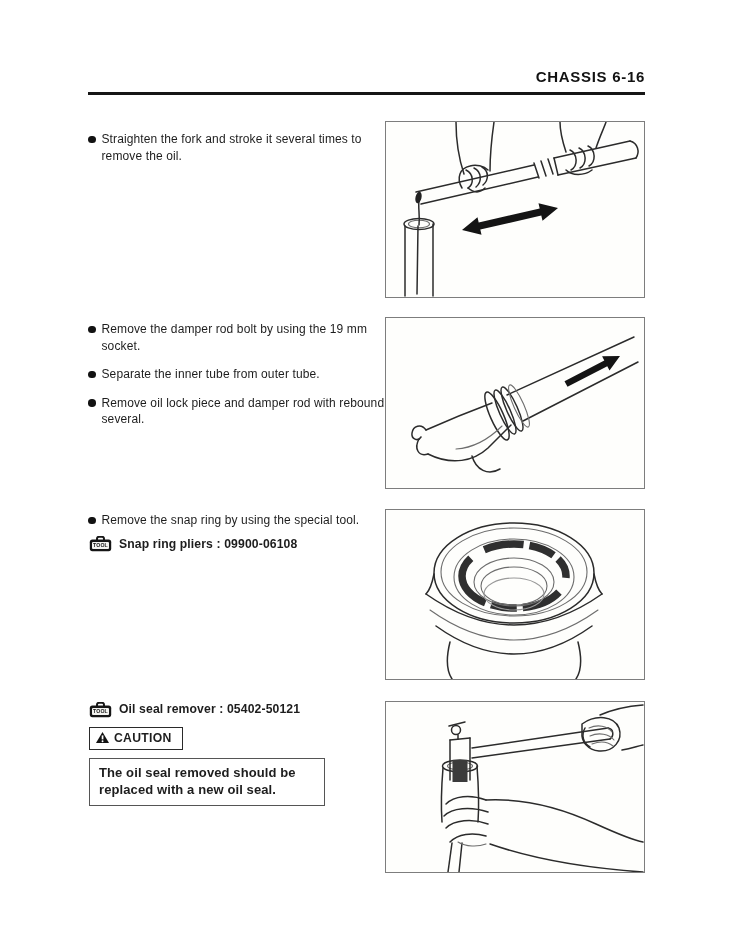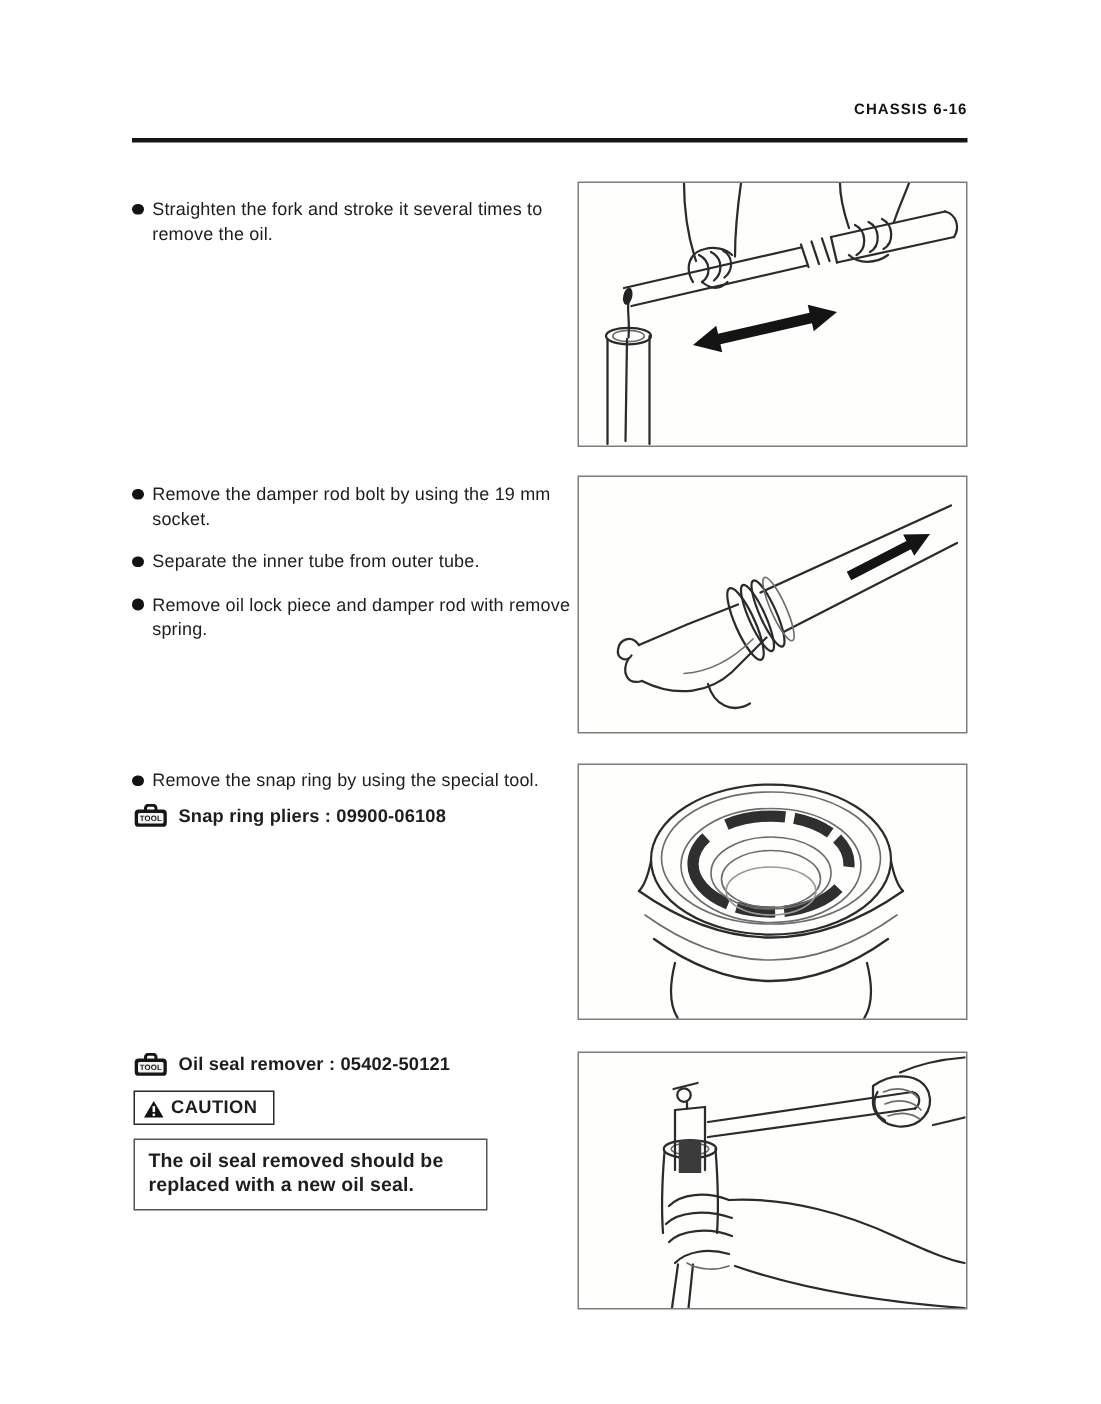--- a/index.html
+++ b/index.html
@@ -3,32 +3,32 @@
 <meta charset="utf-8">
 <style>
   html,body{margin:0;padding:0;}
   body{
     width:734px;height:936px;position:relative;background:#ffffff;
     font-family:"Liberation Sans",sans-serif;color:#1d1d1d;overflow:hidden;
   }
   
   .hdr-title{
     position:absolute;top:68px;left:88px;width:557px;text-align:right;
-    font-weight:bold;font-size:10px;letter-spacing:.7px;color:#121212;
+    font-weight:bold;font-size:15px;letter-spacing:.7px;color:#121212;
   }
   .hdr-rule{position:absolute;top:92px;left:88px;width:557px;height:2.6px;background:#161616;}
   
   .sec{position:absolute;left:88px;width:300px;font-size:12px;line-height:16.5px;letter-spacing:.12px;}
   #sec1{top:119px}#sec2{top:309px}#sec3{top:500px}#sec4{top:694px}
   .bullet{display:flex;gap:6px;margin-top:12px;}
   .dot{flex:0 0 auto;width:7.5px;height:7.5px;border-radius:50%;background:#121212;margin-top:4.5px;}
   .toolrow{display:flex;align-items:flex-end;gap:7px;margin:7px 0 0 1px;font-weight:bold;font-size:12.2px;}
   .toolrow svg{flex:0 0 auto;display:block;}
   .cautionlabel{
-    display:inline-flex;align-items:flex-end;gap:5px;border:1.8px solid #2a2a2a;
+    display:inline-flex;align-items:center;gap:5px;border:1.8px solid #2a2a2a;
     padding:2px 10px 3px 6px;margin:9px 0 0 1px;font-weight:bold;font-size:12.2px;letter-spacing:.3px;
   }
   .cautionbox{
     box-sizing:border-box;width:236px;border:1.4px solid #555;margin:8px 0 0 1px;
     padding:6px 9px 7px;font-weight:bold;font-size:13px;line-height:16.5px;letter-spacing:.1px;
   }
   
   .fig{position:absolute;left:385px;width:258px;border:1px solid #7d7d7d;background:#fefefc;}
   #fig1{top:121px;height:175px}#fig2{top:317px;height:170px}
   #fig3{top:509px;height:169px}#fig4{top:701px;height:170px}
@@ -54,21 +54,21 @@
   <div class="bullet">
     <span class="dot"></span>
     <span>Remove the damper rod bolt by using the 19 mm socket.</span>
   </div>
   <div class="bullet">
     <span class="dot"></span>
     <span>Separate the inner tube from outer tube.</span>
   </div>
   <div class="bullet">
     <span class="dot"></span>
-    <span>Remove oil lock piece and damper rod with remove spring.</span>
+    <span>Remove oil lock piece and damper rod with rebound several.</span>
   </div>
 </div>
 
 <div class="sec" id="sec3">
   <div class="bullet">
     <span class="dot"></span>
     <span>Remove the snap ring by using the special tool.</span>
   </div>
   <div class="toolrow">
     <svg width="23" height="16" viewBox="0 0 23 16">

